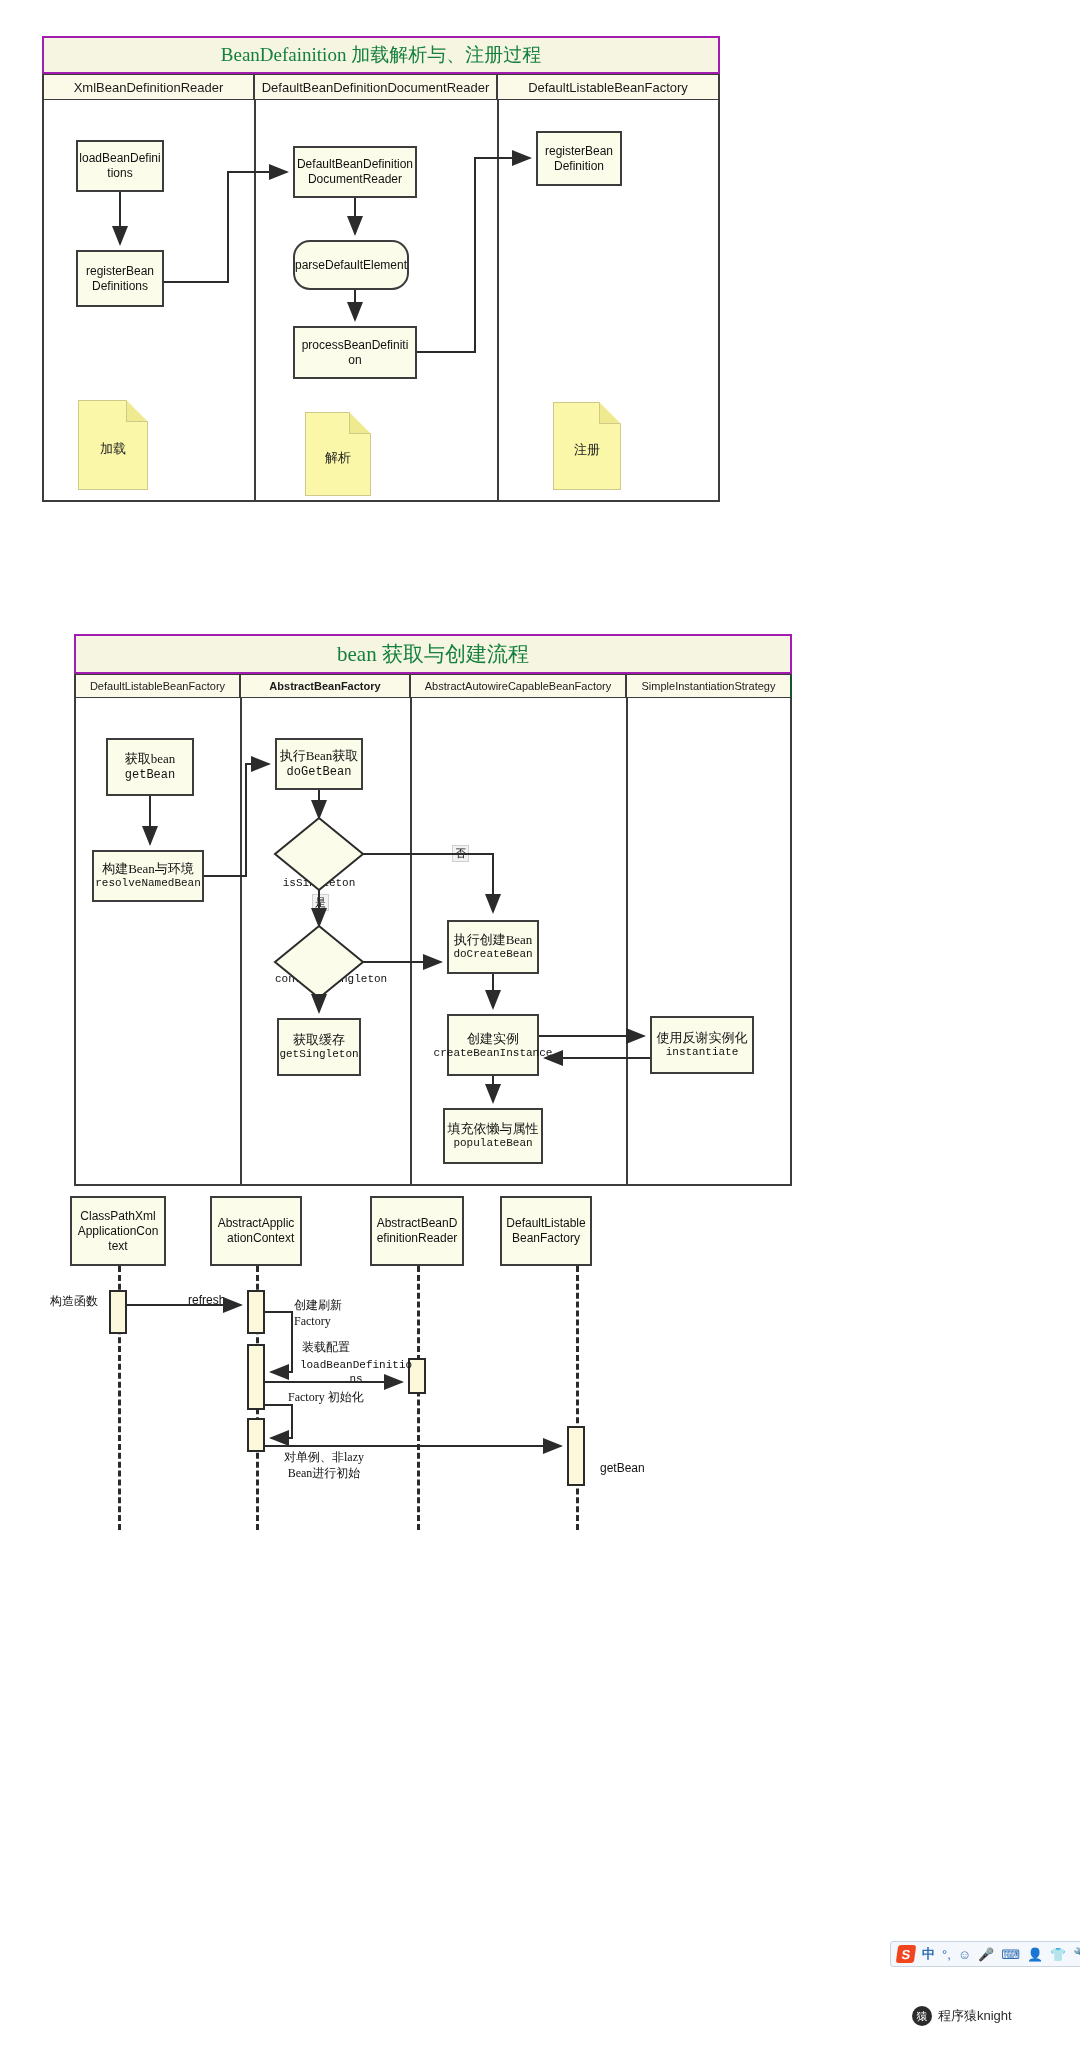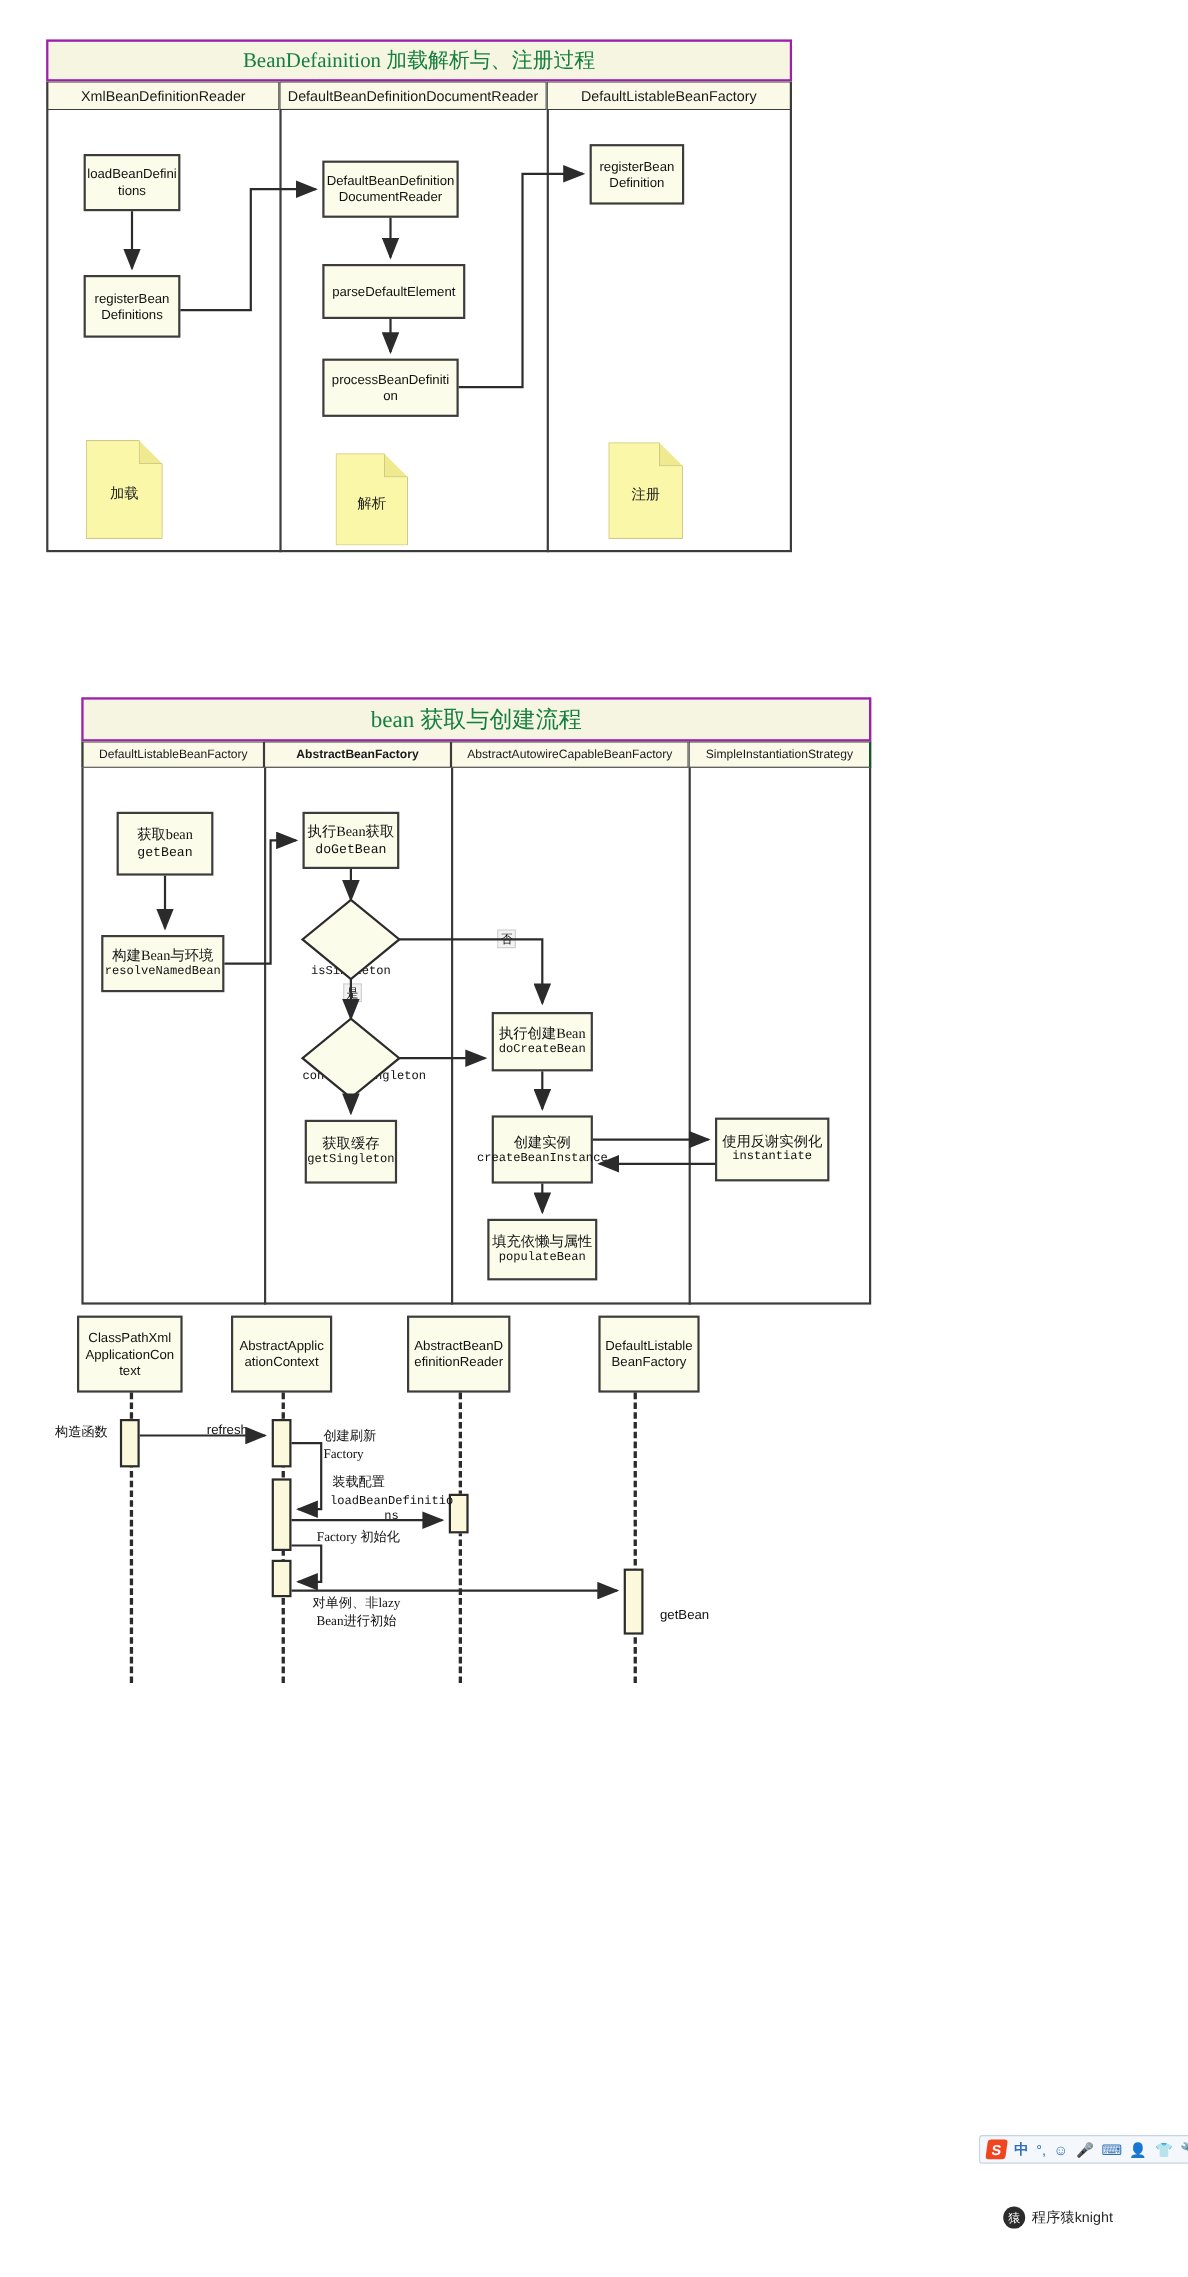--- a/index.html
+++ b/index.html
@@ -126,21 +126,21 @@
 
   <div class="box sans" style="left:76px; top:140px; width:88px; height:52px; font-size:12px;">loadBeanDefini
 tions</div>
 
   <div class="box sans" style="left:76px; top:250px; width:88px; height:57px; font-size:12px;">registerBean
 Definitions</div>
 
   <div class="box sans" style="left:293px; top:146px; width:124px; height:52px; font-size:12px;">DefaultBeanDefinition
 DocumentReader</div>
 
-  <div class="box sans" style="left:293px; top:240px; width:130px; height:50px; font-size:12px;">parseDefaultElement</div>
+  <div class="box sans" style="left:293px; top:240px; width:116px; height:50px; font-size:12px;border-radius:17px;">parseDefaultElement</div>
 
   <div class="box sans" style="left:293px; top:326px; width:124px; height:53px; font-size:12px;">processBeanDefiniti
 on</div>
 
   <div class="box sans" style="left:536px; top:131px; width:86px; height:55px; font-size:12px;">registerBean
 Definition</div>
 
   <div class="note" style="left:78px; top:400px; width:70px; height:90px;">
     <div class="body"></div>
     <div class="fold"></div>
@@ -219,25 +219,25 @@
     <span>使用反谢实例化</span>
     <span class="mono" style="font-size:11px;">instantiate</span>
   </div>
 
   <div class="diamond-label" style="left:452px; top:845px;">否</div>
   <div class="diamond-label" style="left:312px; top:894px;">是</div>
 
   <div class="box sans" style="left:70px; top:1196px; width:96px; height:70px; font-size:12px;">ClassPathXml
 ApplicationCon
 text</div>
-  <div class="box sans" style="left:210px; top:1196px; width:92px; height:70px; font-size:12px;">AbstractApplic
+  <div class="box sans" style="left:210px; top:1196px; width:92px; height:70px; font-size:12px;text-align:right;">AbstractApplic
 ationContext</div>
   <div class="box sans" style="left:370px; top:1196px; width:94px; height:70px; font-size:12px;">AbstractBeanD
 efinitionReader</div>
-  <div class="box sans" style="left:544px; top:1196px; width:92px; height:70px; font-size:12px;">DefaultListable
+  <div class="box sans" style="left:500px; top:1196px; width:92px; height:70px; font-size:12px;">DefaultListable
 BeanFactory</div>
 
   <div class="lifeline" style="left:118px; top:1266px; height:264px;"></div>
   <div class="lifeline" style="left:256px; top:1266px; height:264px;"></div>
   <div class="lifeline" style="left:417px; top:1266px; height:264px;"></div>
   <div class="lifeline" style="left:576px; top:1266px; height:264px;"></div>
 
   <div class="activation" style="left:109px; top:1290px; height:44px;"></div>
   <div class="activation" style="left:247px; top:1290px; height:44px;"></div>
   <div class="activation" style="left:247px; top:1344px; height:66px;"></div>

